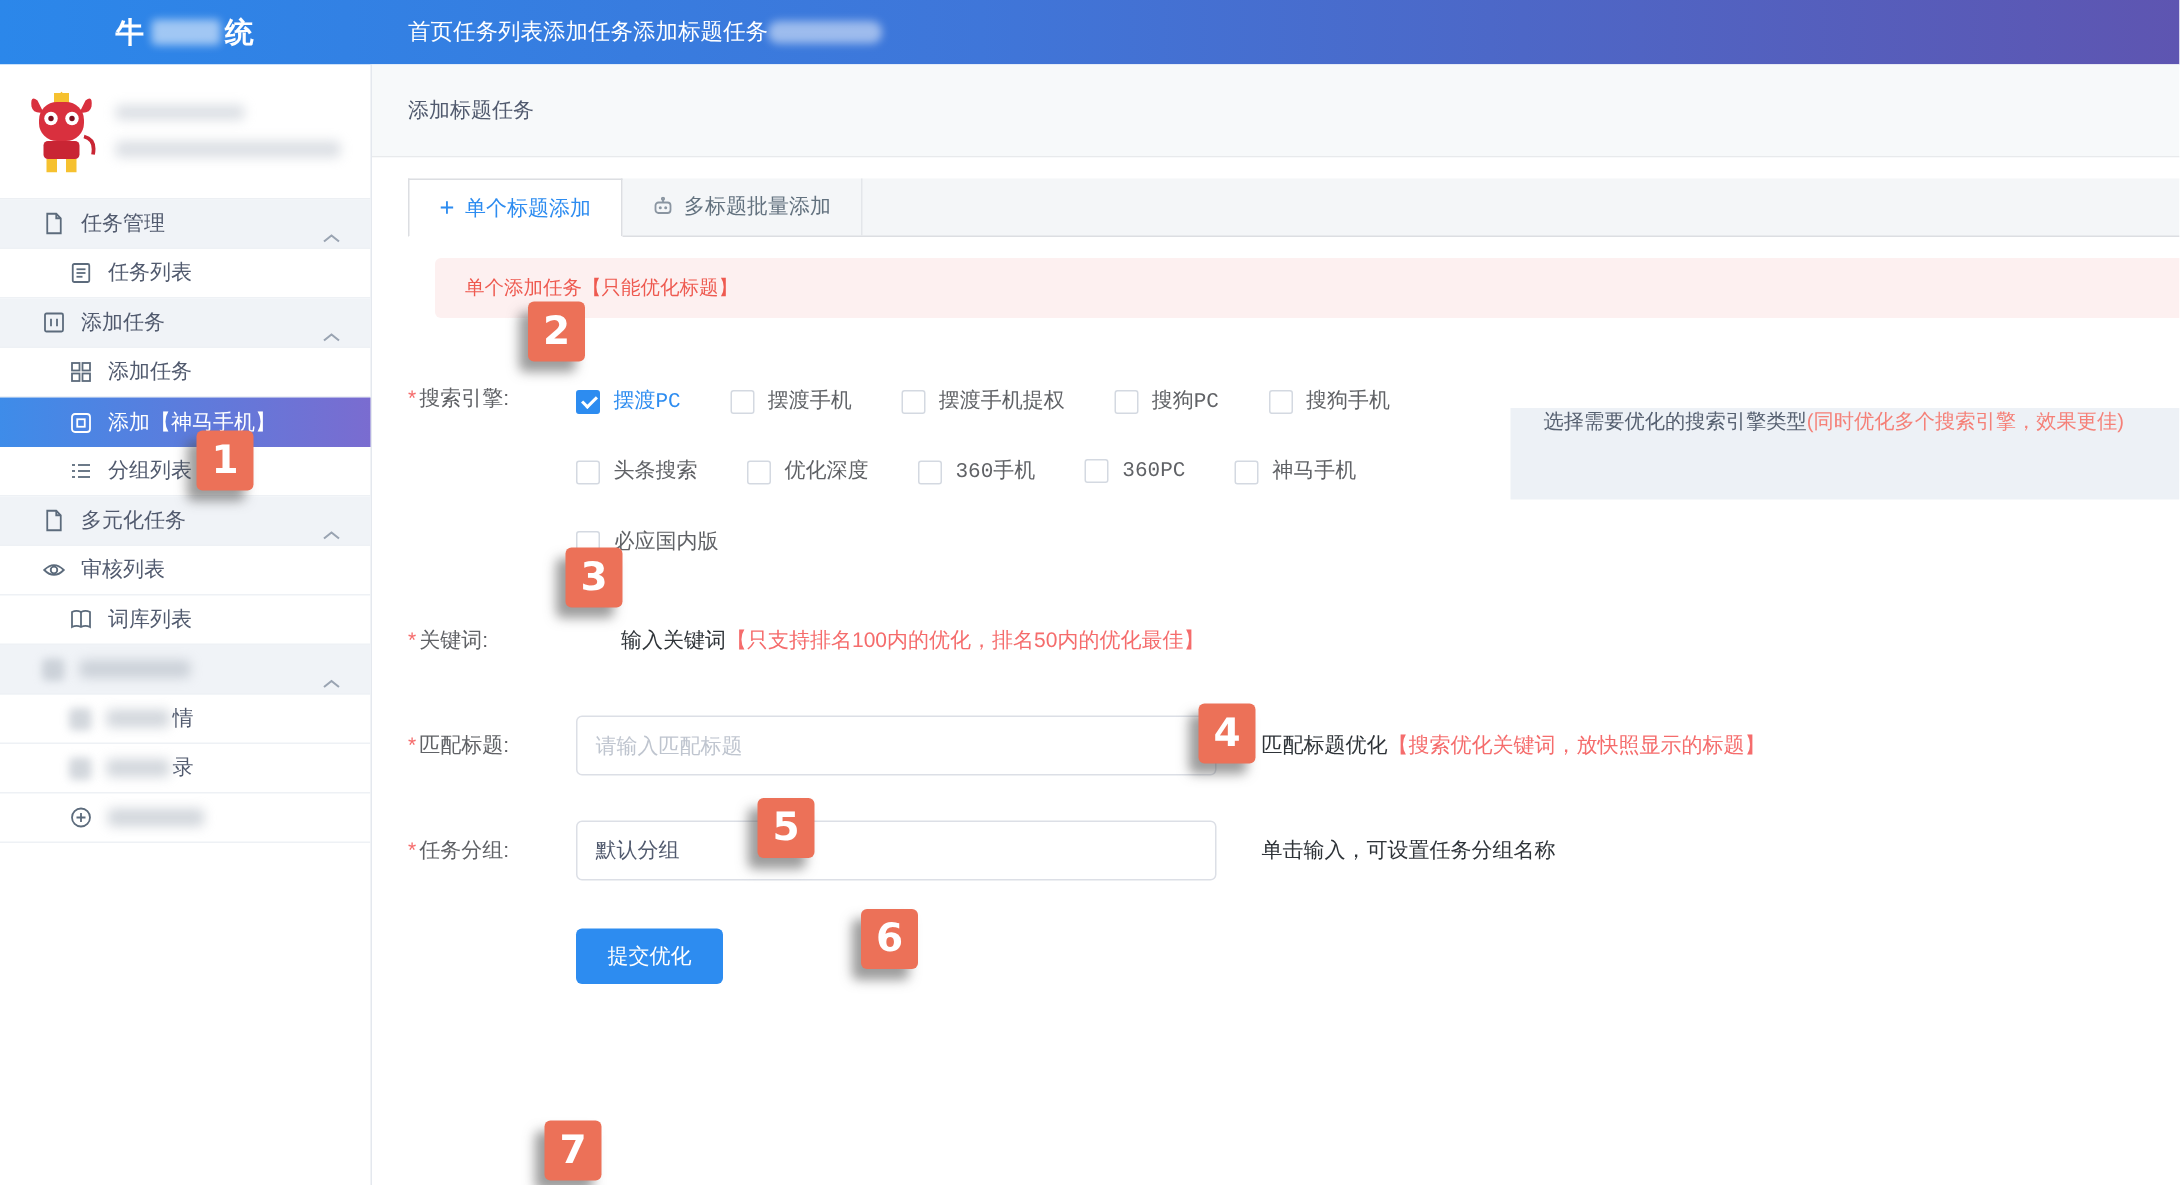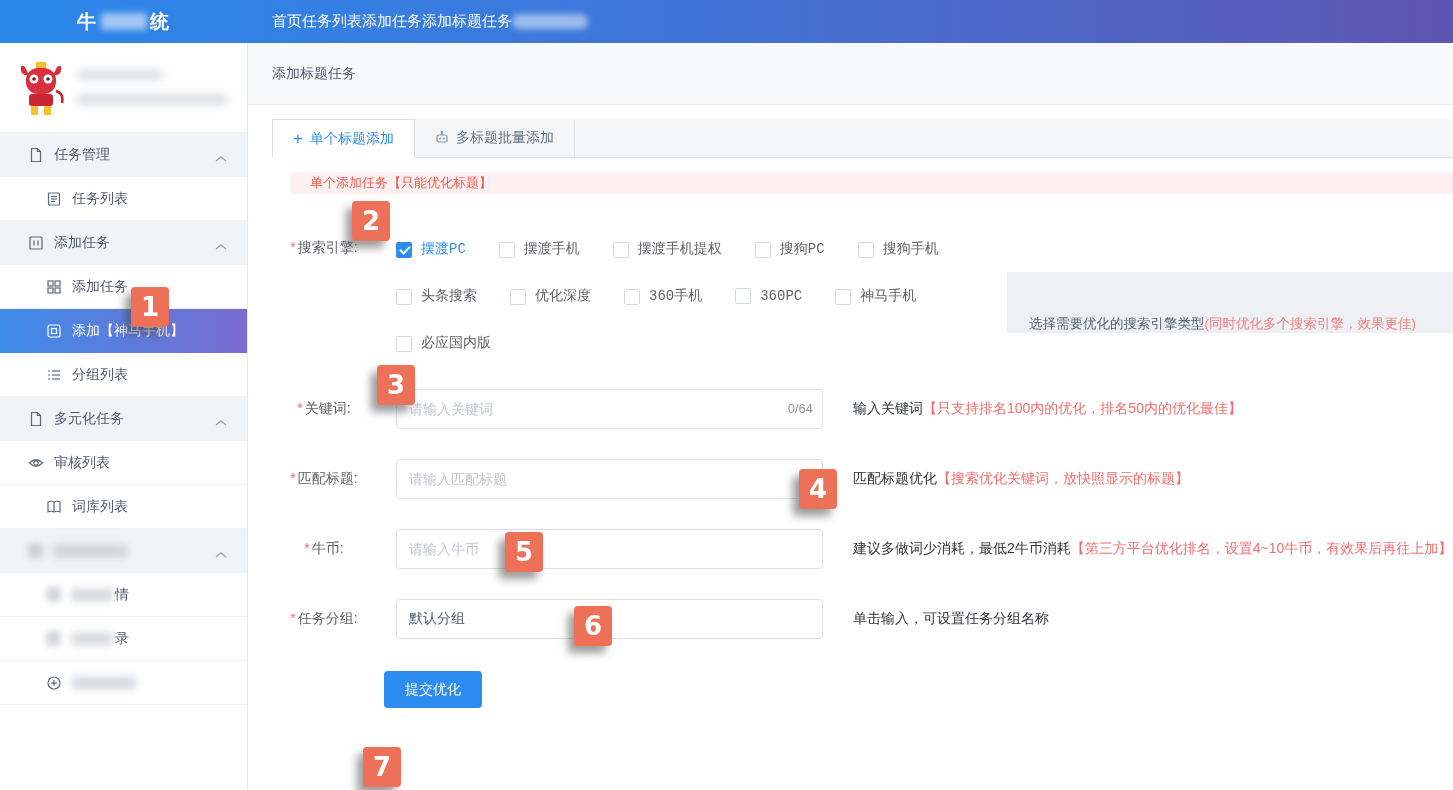--- a/index.html
+++ b/index.html
@@ -20,21 +20,21 @@
   
   .shell { display:flex; height:747px; }
 
   
   .sidebar { width:248px; background:#fff; border-right:1px solid #e4e8ee; flex:none; }
   .user { height:90px; display:flex; align-items:center; padding-left:17px; border-bottom:1px solid #eceff3; }
   .user-lines { margin-left:12px; }
   .ublur { background:#b9c0ca; opacity:.5; filter:blur(4px); border-radius:3px; }
   .ublur.l1 { width:86px; height:10px; margin-bottom:14px; }
   .ublur.l2 { width:150px; height:11px; }
-  .m-item { height:44px; display:flex; align-items:center; border-bottom:1px solid #eef1f5; position:relative; cursor:pointer; }
+  .m-item { height:33px; display:flex; align-items:center; border-bottom:1px solid #eef1f5; position:relative; cursor:pointer; }
   .m-item.header { background:#f0f3f7; padding-left:28px; }
   .m-item.top { padding-left:28px; }
   .m-item.sub { padding-left:46px; }
   .m-item .mi { width:16px; height:16px; margin-right:10px; display:inline-flex; }
   .m-item .mi svg { stroke:#5c6b7c; fill:none; stroke-width:1.2; }
   .m-item .chev { position:absolute; right:20px; top:17px; }
   .m-item .chev svg { stroke:#9aa4b2; fill:none; stroke-width:1.4; }
   .m-item.active { background:linear-gradient(90deg,#3e8ce9,#7a6cd0); color:#fff; border-bottom:none; }
   .m-item.active .mi svg { stroke:#fff; }
   .iblur { width:15px; height:15px; background:#aeb6c0; opacity:.55; filter:blur(3px); border-radius:3px; margin-right:10px; }
@@ -47,27 +47,27 @@
 
   
   .tabstrip { height:39px; background:#f4f6f8; border-bottom:1px solid #dcdee2; display:flex; }
   .tab { display:inline-flex; align-items:center; gap:7px; padding:0 20px; font-size:14px; color:#63727f; cursor:pointer; }
   .tab.active { background:#fff; border:1px solid #dcdee2; border-bottom:1px solid #fff; margin-bottom:-1px; color:#2d8cf0; }
   .tab.inactive { border-right:1px solid #e3e6ea; }
   .tab .plus { font-size:17px; line-height:1; }
   .tab svg { stroke:#8a95a1; fill:none; stroke-width:1.2; }
 
   
-  .alert { margin:14px 0 0 18px; height:22px; background:#fdf0f0; border-radius:4px 0 0 4px; display:flex; align-items:center; padding-left:20px; color:#ee5a50; font-size:13px; }
+  .alert { margin:14px 0 0 18px; height:40px; background:#fdf0f0; border-radius:4px 0 0 4px; display:flex; align-items:center; padding-left:20px; color:#ee5a50; font-size:13px; }
 
   
   .form { margin-top:31px; }
   .form-row { display:flex; align-items:center; margin-bottom:30px; height:40px; }
   .form-row.engines { align-items:flex-start; height:auto; margin-bottom:23px; }
-  .flabel { width:104px; text-align:center; margin-right:20px; color:#606266; white-space:nowrap; flex:none; }
+  .flabel { width:104px; text-align:left; margin-right:8px; color:#606266; white-space:nowrap; flex:none; }
   .engines .flabel { padding-top:14px; }
   .req { color:#f56c6c; margin-right:2px; }
   .cb-line { display:flex; align-items:center; height:47px; }
   .cb-item { display:flex; align-items:flex-end; margin-right:33px; cursor:pointer;font-family:Liberation Mono, monospace; }
   .cb-box { width:16px; height:16px; border:1px solid #d4d9e1; border-radius:2px; background:#fff; margin-right:9px; position:relative; flex:none; }
   .cb-item.checked .cb-box { background:#2d8cf0; border-color:#2d8cf0; }
   .cb-item.checked .cb-box::after { content:""; position:absolute; left:4.5px; top:1.5px; width:4px; height:8px; border:solid #fff; border-width:0 2px 2px 0; transform:rotate(45deg); }
   .cb-item .cb-label { color:#606266; }
   .cb-item.checked .cb-label { color:#2d8cf0; }
 
@@ -76,21 +76,21 @@
   .iwrap { position:relative; width:427px; flex:none; }
   .iwrap .tinput { width:100%; padding-right:56px; }
   .counter { position:absolute; right:10px; top:12px; font-size:13px; color:#909399; }
   .selectbox { width:427px; height:40px; border:1px solid #dcdfe6; border-radius:4px; padding:0 28px 0 12px; display:flex; align-items:center; justify-content:space-between; color:#515a6e; cursor:pointer; position:relative; flex:none; }
   .selectbox .sel-chev { position:absolute; right:10px; top:13px; }
   .selectbox svg { stroke:#c0c4cc; fill:none; stroke-width:1.5; }
 
   .note { margin-left:30px; color:#2e3338; white-space:nowrap; }
   .note .red { color:#f56c6c; }
 
-  .hintbox { position:absolute; top:167px; left:759px; right:0; height:61px; background:#edf1f6; display:flex; align-items:flex-end; padding-left:22px; font-size:13.5px; color:#566070; white-space:nowrap; overflow:hidden; }
+  .hintbox { position:absolute; top:167px; left:759px; right:0; height:61px; background:#edf1f6; display:flex; align-items:flex-start; padding-left:22px; font-size:13.5px; color:#566070; white-space:nowrap; overflow:hidden; }
   .hintbox .red { color:#f58078; }
 
   .submit-row { margin-left:112px; margin-top:32px;font-family:Liberation Mono, monospace; }
   .submit-btn { width:98px; height:37px; background:#2d8cf0; color:#fff; border:none; border-radius:4px; font-size:14px; cursor:pointer; font-family:inherit; }
 
   
   .badge { position:absolute; width:38px; height:40px; background:#ec7158; border-radius:4px; color:#fff; font-size:26px; font-weight:bold; display:flex; align-items:center; justify-content:center; box-shadow:-6px 7px 8px rgba(75,75,75,.55); z-index:50; font-family:"DejaVu Sans",sans-serif; }
 </style>
 </head>
 <body>
@@ -348,42 +348,31 @@
                 <span class="cb-item">
                     <span class="cb-box"></span>
                     <span class="cb-label">必应国内版</span>
                   </span>
               </div>
             </div>
           </div>
 
           <div class="form-row">
             <div class="flabel"><span class="req">*</span><span>关键词:</span></div>
-            <div class="iwrap">
-              <input class="tinput" type="text" placeholder="请输入关键词" style="">
-              <span class="counter">0/64</span>
-            </div>
             <div class="note"><span>输入关键词</span><span class="red">【只支持排名100内的优化，排名50内的优化最佳】</span></div>
           </div>
 
           <div class="form-row">
             <div class="flabel"><span class="req">*</span><span>匹配标题:</span></div>
             <div class="iwrap">
               <input class="tinput" type="text" placeholder="请输入匹配标题" style="">
             </div>
             <div class="note"><span>匹配标题优化</span><span class="red">【搜索优化关键词，放快照显示的标题】</span></div>
           </div>
 
-          <div class="form-row">
-            <div class="flabel"><span class="req">*</span><span>牛币:</span></div>
-            <div class="iwrap">
-              <input class="tinput" type="text" placeholder="请输入牛币" style="">
-            </div>
-            <div class="note"><span>建议多做词少消耗，最低2牛币消耗</span><span class="red">【第三方平台优化排名，设置4~10牛币，有效果后再往上加】</span></div>
-          </div>
 
 
           <div class="form-row">
             <div class="flabel"><span class="req">*</span><span>任务分组:</span></div>
             <div class="iwrap">
               <input class="tinput" type="text" value="默认分组" style="">
             </div>
             <div class="note"><span>单击输入，可设置任务分组名称</span></div>
           </div>
 

